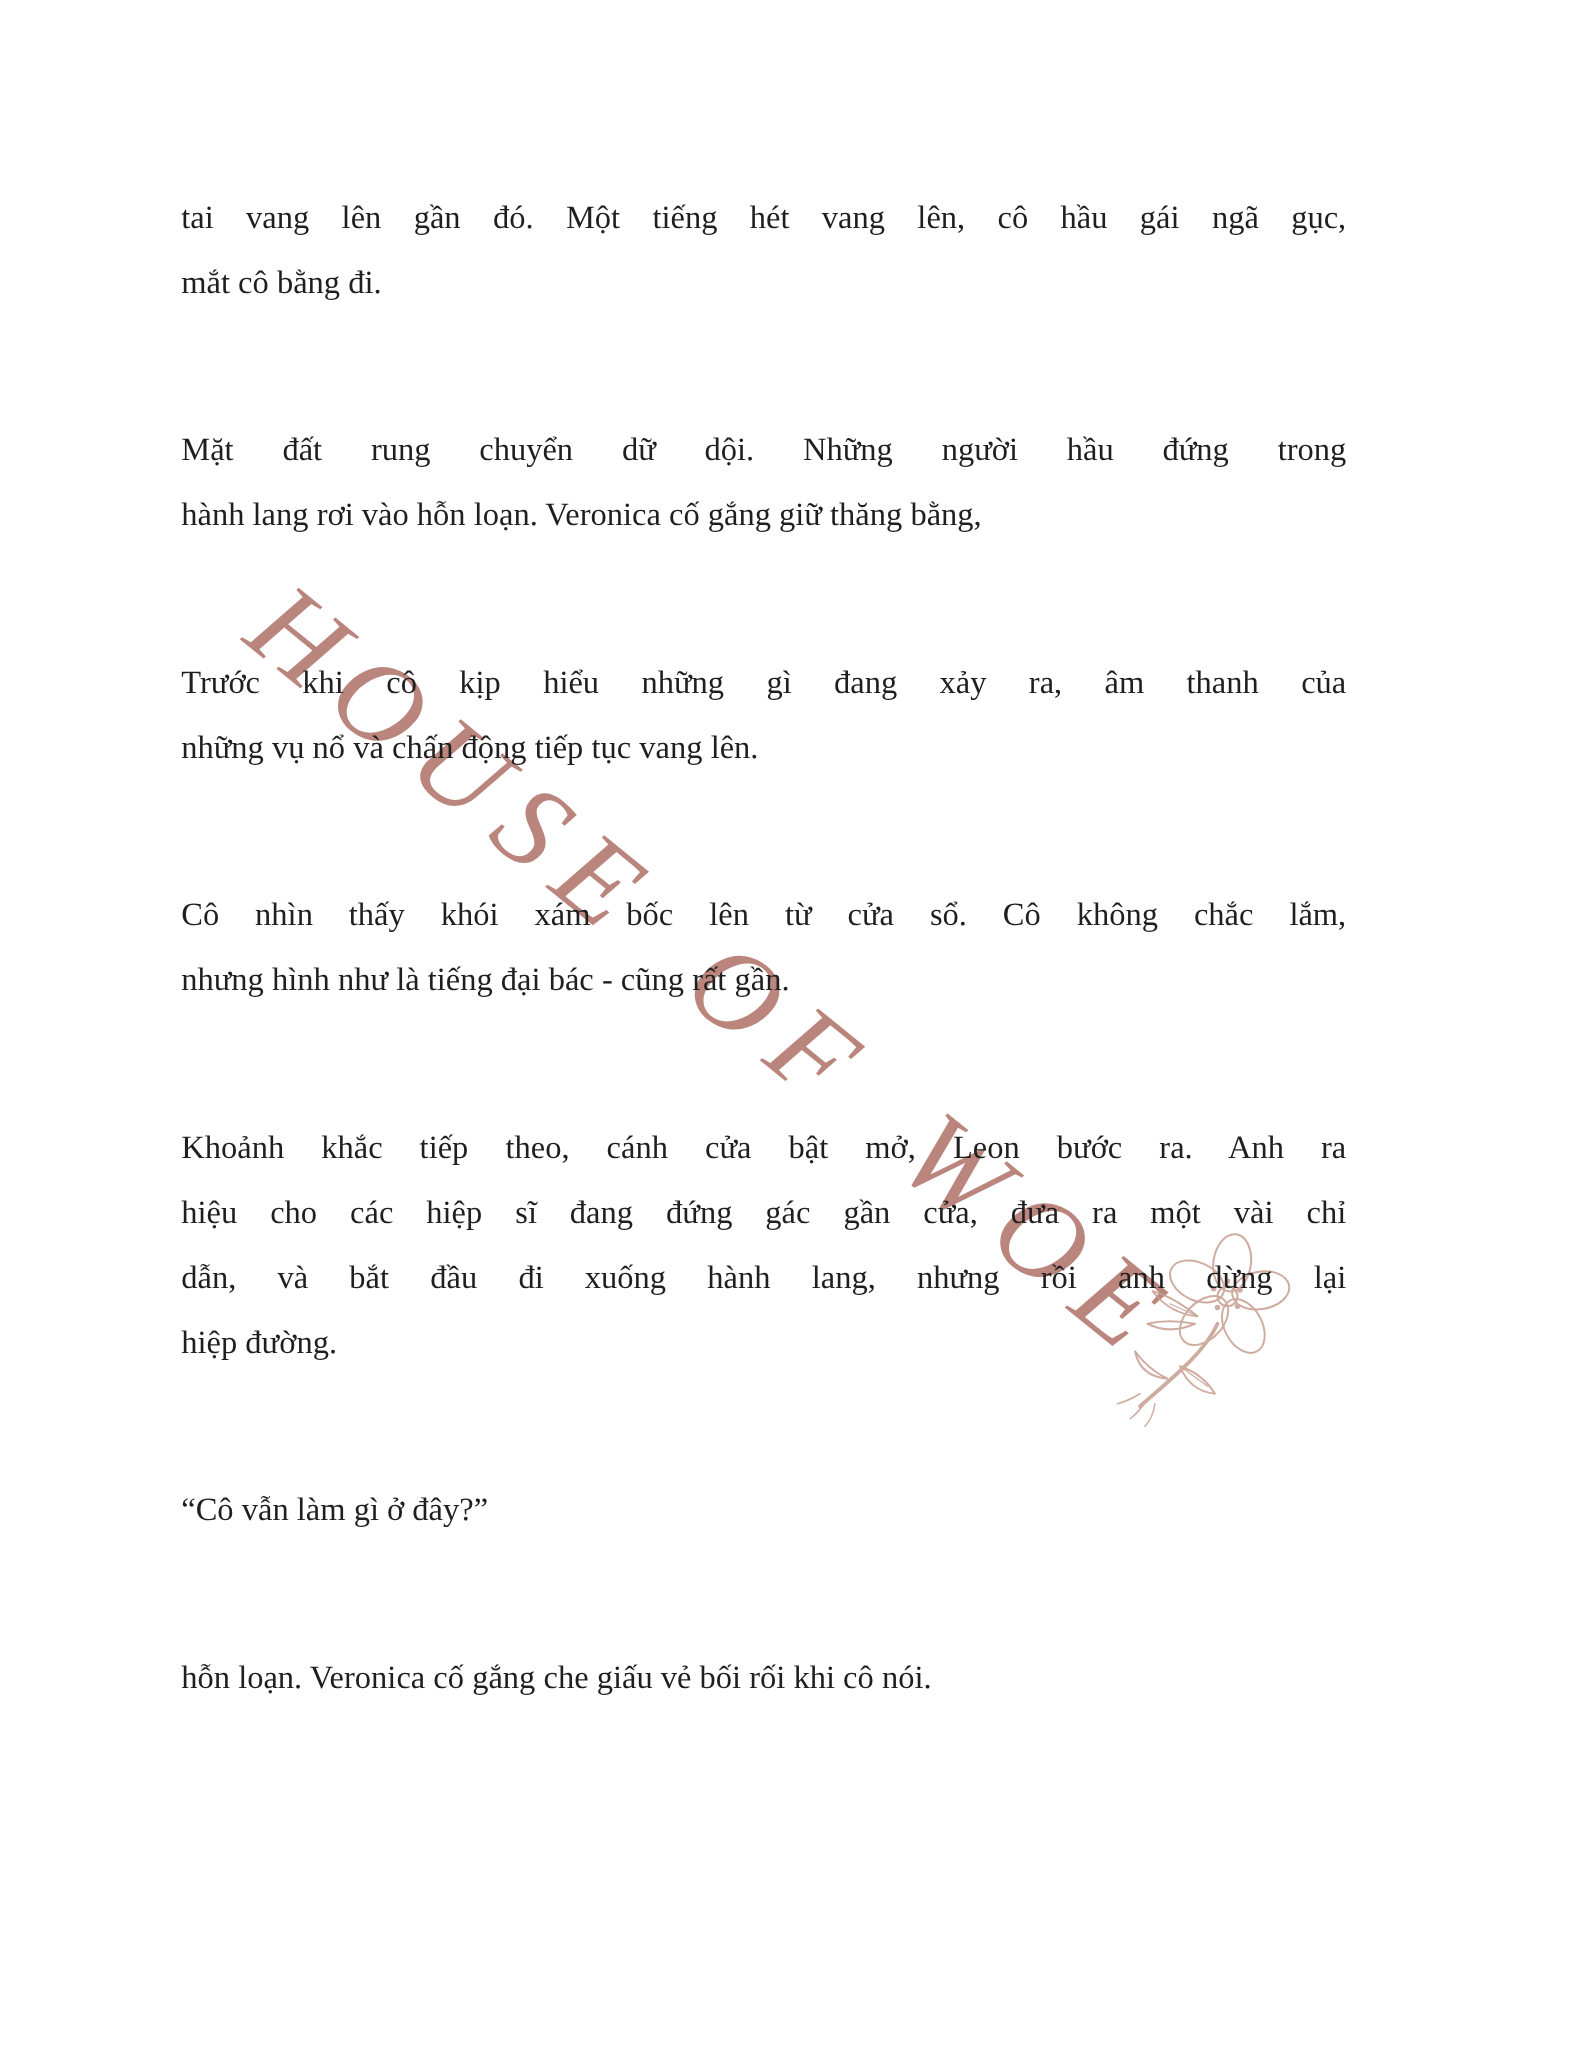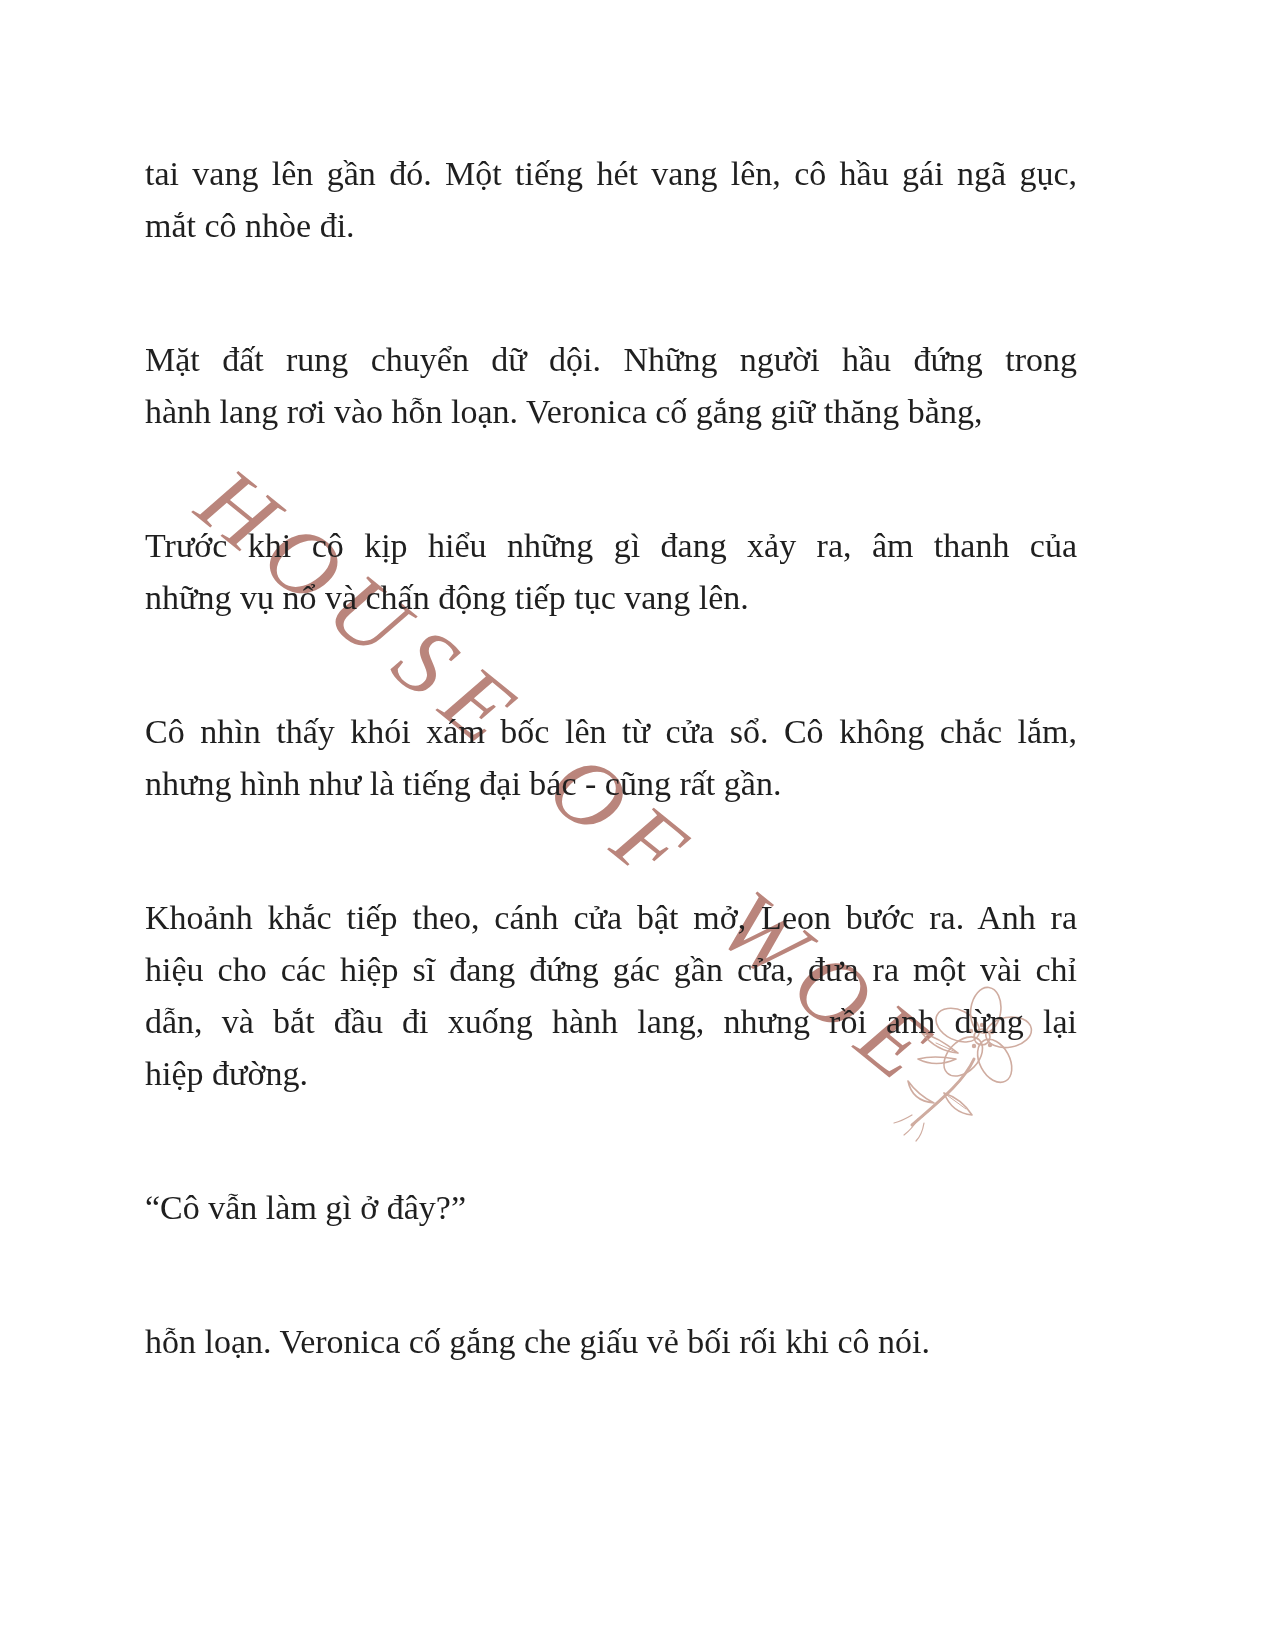--- a/index.html
+++ b/index.html
@@ -48,21 +48,21 @@
     position: absolute;
     left: 145px;
     top: 0;
     width: 932px;
     padding-top: 148px;
     z-index: 2;
     color: #1f1f1f;
   }
   .content p {
     margin: 0 0 82px 0;
-    font-size: 34px;
+    font-size: 26px;
     line-height: 52px;
   }
   .content p:last-child {
     margin-bottom: 0;
   }
   .line {
     text-align: justify;
     text-align-last: justify;
     white-space: normal;
   }
@@ -119,21 +119,21 @@
       <path d="M40 144 q-6 10 -14 16" stroke-width="1.2"></path>
       <path d="M46 148 q-2 12 -8 18" stroke-width="1.2"></path>
       <path d="M34 140 q-10 6 -18 8" stroke-width="1.2"></path>
     </g>
   </svg>
 
   <main class="content">
 
     <p>
       <span class="line" style="display:block">tai vang lên gần đó. Một tiếng hét vang lên, cô hầu gái ngã gục,</span>
-      <span class="line" style="display:block">mắt cô nhòe đi.</span>
+      <span class="line" style="display:block">mắt cô bằng đi.</span>
     </p>
 
     <p>
       <span class="line" style="display:block">Mặt đất rung chuyển dữ dội. Những người hầu đứng trong</span>
       <span class="line" style="display:block">hành lang rơi vào hỗn loạn. Veronica cố gắng giữ thăng bằng,</span>
     </p>
 
     <p>
       <span class="line" style="display:block">Trước khi cô kịp hiểu những gì đang xảy ra, âm thanh của</span>
       <span class="line" style="display:block">những vụ nổ và chấn động tiếp tục vang lên.</span>

